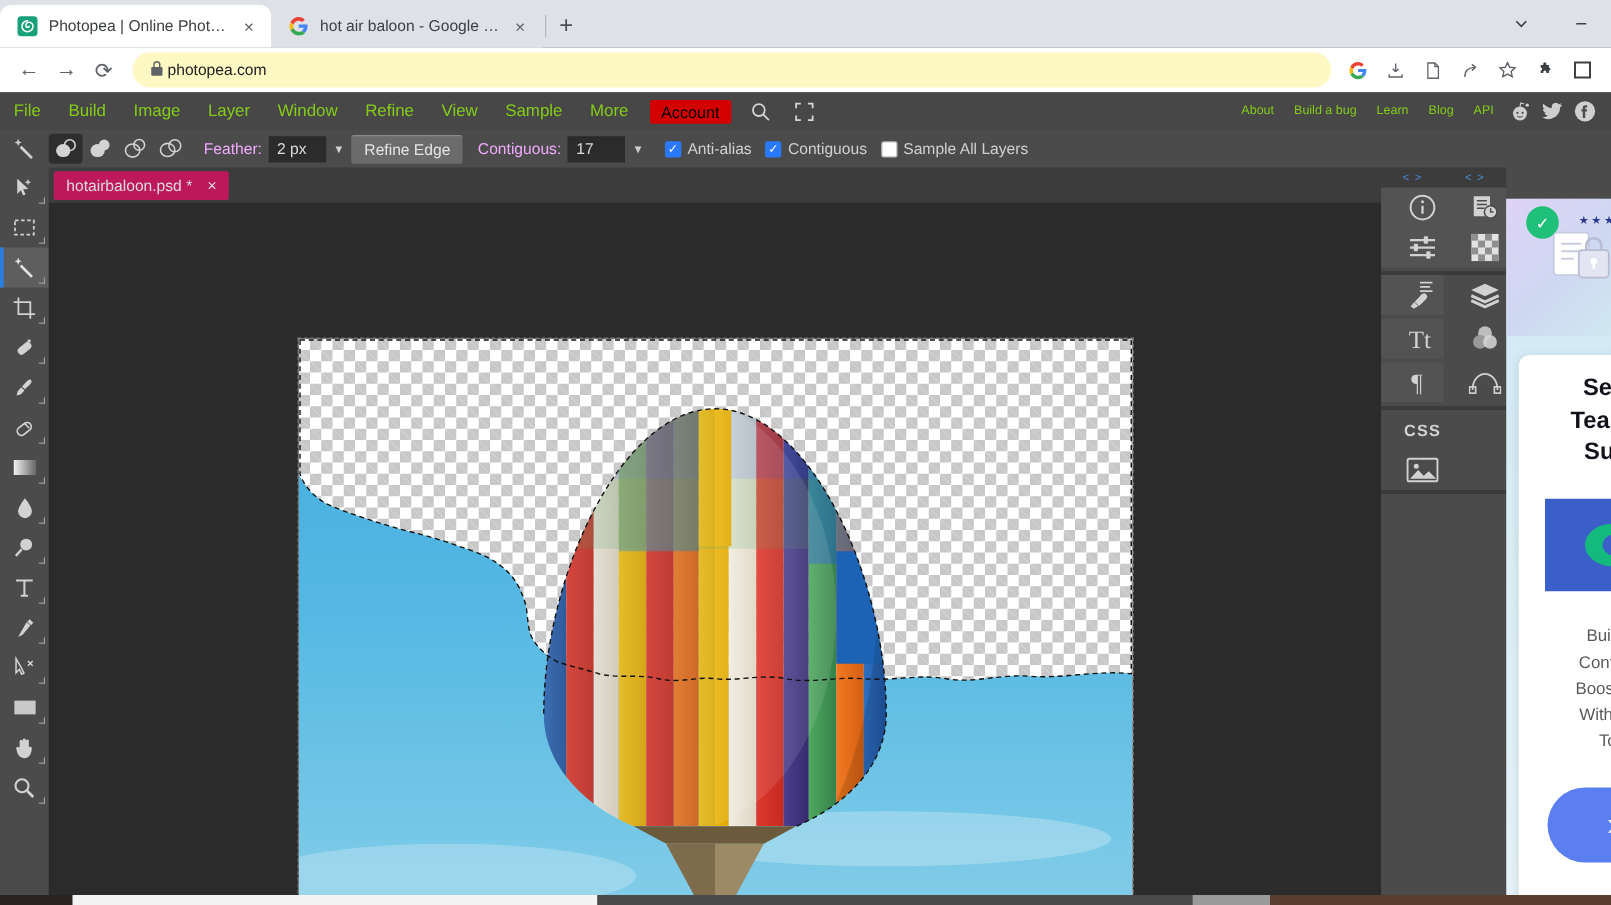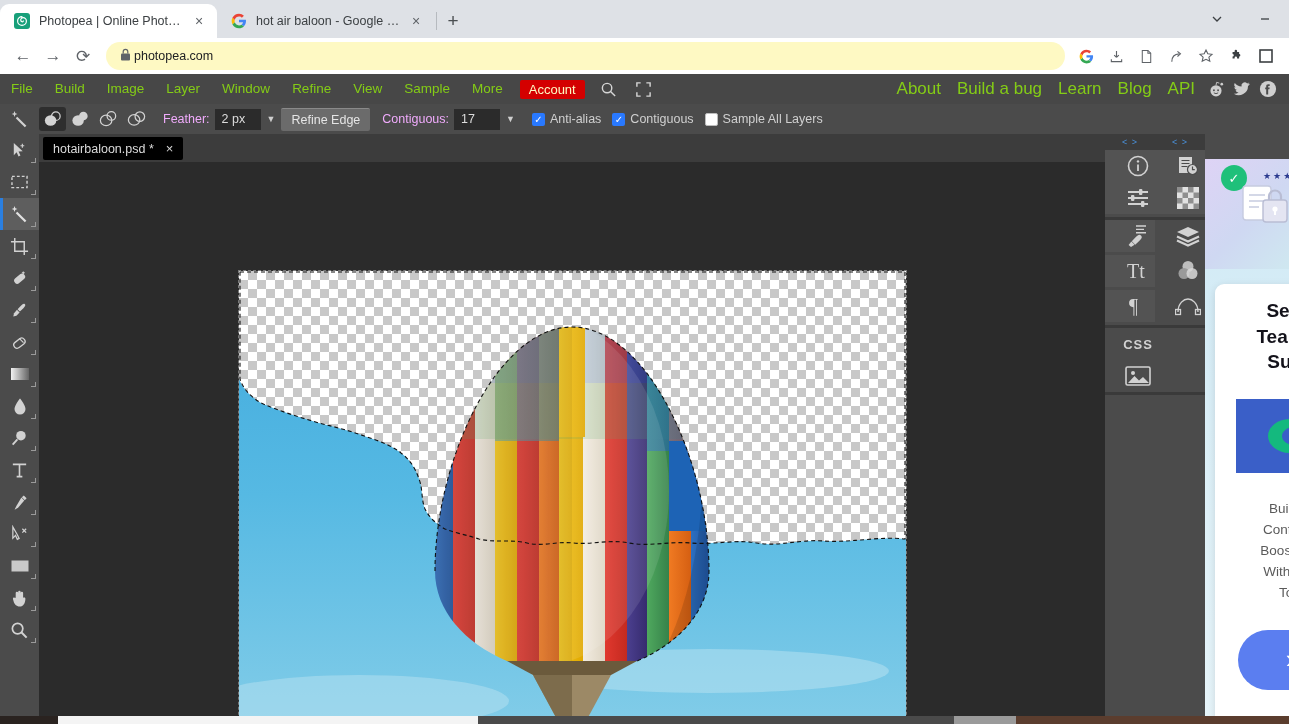--- a/index.html
+++ b/index.html
@@ -47,25 +47,25 @@
     margin: 0 6px 0 8px; font-size: 12.5px; color: #202124;
   }
   .tbicon { width: 30px; height: 30px; display: flex; align-items: center; justify-content: center; color: #5f6368; }
 
   
   .app { position: absolute; left: 0; top: 74px; width: 1289px; height: 650px; background: #4b4b4b; }
 
   .menubar { position: absolute; left: 0; top: 0; width: 1289px; height: 30px;
              background: #474747; display: flex; align-items: center; }
   .menu-item { padding: 0 11px; font-size: 13.5px; color: #84cc16; line-height: 30px; }
-  .menu-item.account { background: #d40000; color: #fef9c3; padding: 2px 9px; border-radius: 2px;
+  .menu-item.account { background: #d40000; color: #000000; padding: 2px 9px; border-radius: 2px;
                        line-height: normal; margin: 0 6px; font-size: 13px; }
   .menu-icon { padding: 0 9px; color: #d6d6d6; display: flex; align-items: center; }
   .menu-right { position: absolute; right: 8px; top: 0; height: 30px; display: flex; align-items: center; }
-  .menu-right .menu-item { padding: 0 8px; font-size: 17px; }
+  .menu-right .menu-item { padding: 0 8px; font-size: 10px; }
   .social { width: 26px; height: 30px; display: flex; align-items: center; justify-content: center; color: #cfcfcf; }
 
   .optbar { position: absolute; left: 0; top: 30px; width: 1289px; height: 30px;
             background: #4b4b4b; display: flex; align-items: center; gap: 0; }
   .selmode { width: 27px; height: 24px; display: flex; align-items: center; justify-content: center;
              border-radius: 3px; margin-right: 1px; }
   .selmode.active { background: #2e2e2e; }
   .opt-label { font-size: 12.5px; color: #f0abfc; margin: 0 5px 0 12px; }
   .opt-field { background: #2b2b2b; color: #dcdcdc; font-size: 12.5px;
                padding: 3px 7px; min-width: 46px; height: 21px; line-height: 15px; }
@@ -89,21 +89,21 @@
   .tool .corner { position: absolute; right: 3px; bottom: 3px; width: 5px; height: 5px;
                   border-right: 1px solid #9a9a9a; border-bottom: 1px solid #9a9a9a; }
 
   .swatches { position: absolute; left: 4px; top: 582px; width: 34px; height: 34px; }
   .sw-front { position: absolute; left: 0; top: 0; width: 24px; height: 24px;
               background: #fff; border: 1px solid #2a2a2a; border-radius: 3px; }
   .sw-mini { position: absolute; right: 2px; top: 0; width: 11px; height: 11px; }
 
   
   .doctabs { position: absolute; left: 39px; top: 60px; width: 1066px; height: 28px; background: #3c3c3c; }
-  .doctab { position: absolute; left: 4px; top: 3px; height: 23px; background: #000000;
+  .doctab { position: absolute; left: 4px; top: 3px; height: 23px; background: #be185d;
             color: #dcdcdc; font-size: 12.5px; display: flex; align-items: center;
             gap: 12px; padding: 0 10px; border-radius: 2px; }
   .doctab-x { font-size: 13px; color: #d8d8d8; }
 
   
   .canvas-area { position: absolute; left: 39px; top: 88px; width: 1066px; height: 562px;
                  background: #2b2b2b; overflow: hidden; }
   .canvas {
     position: absolute; left: 200px; top: 109px; width: 667px; height: 498px;
     background-color: #ffffff;

